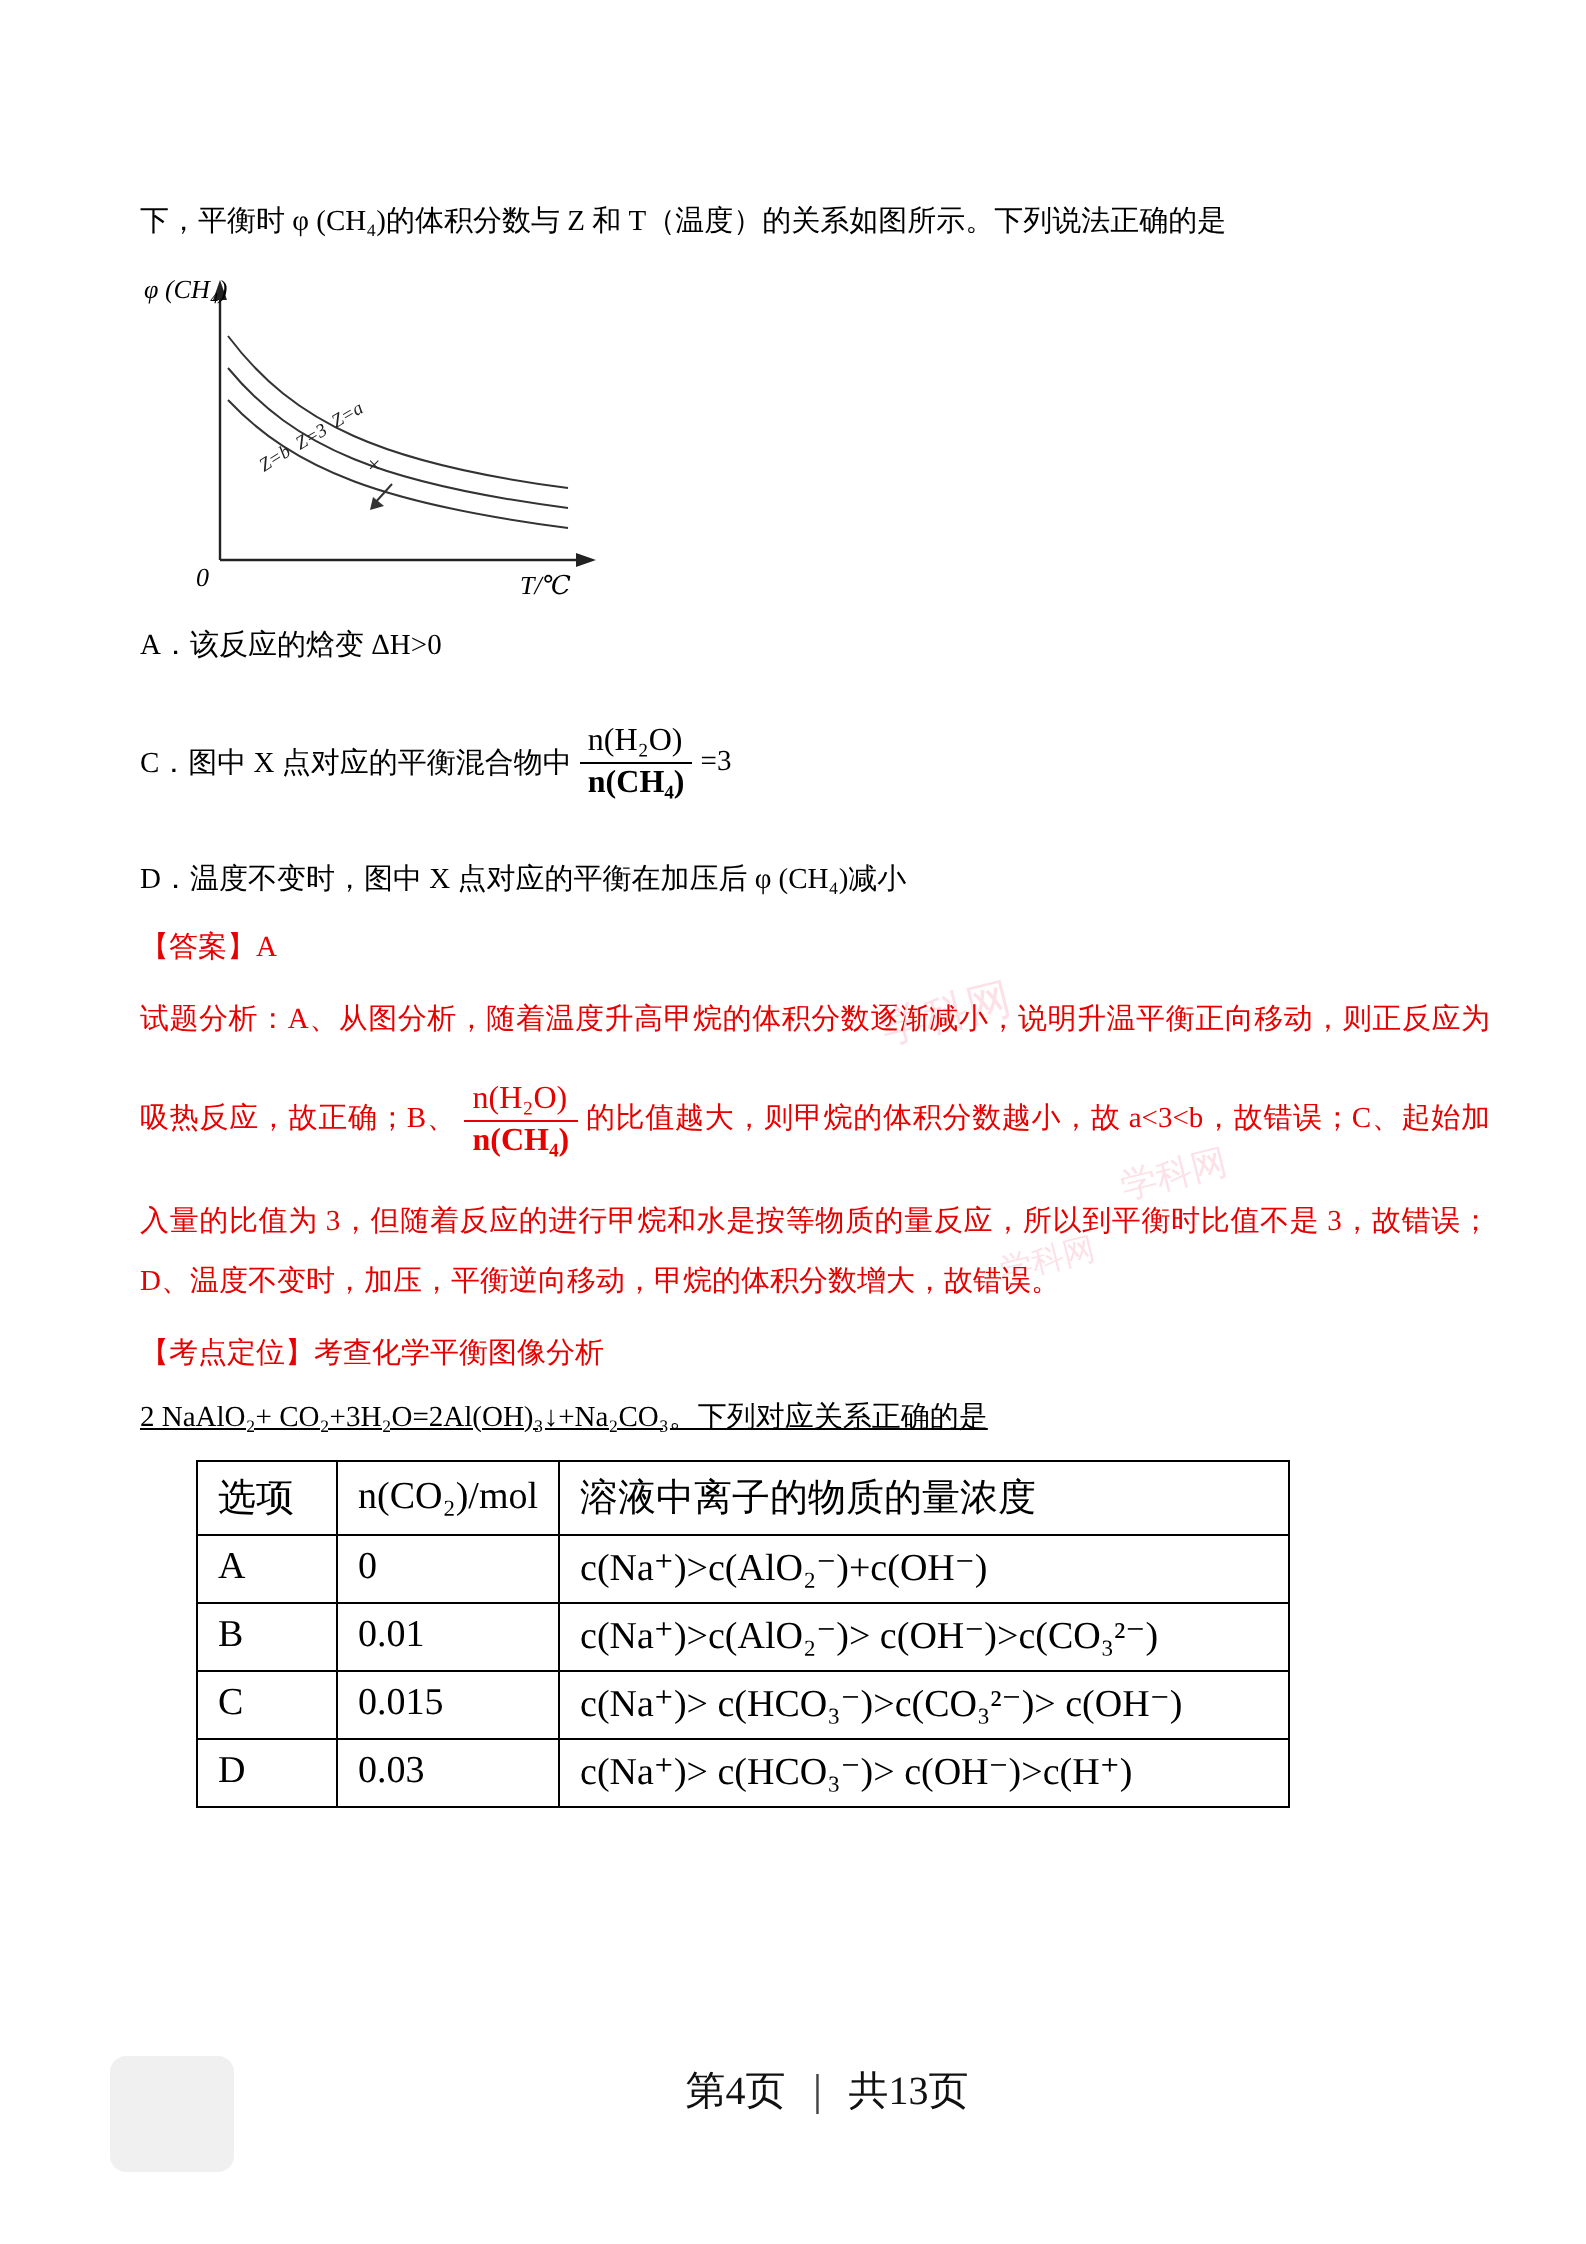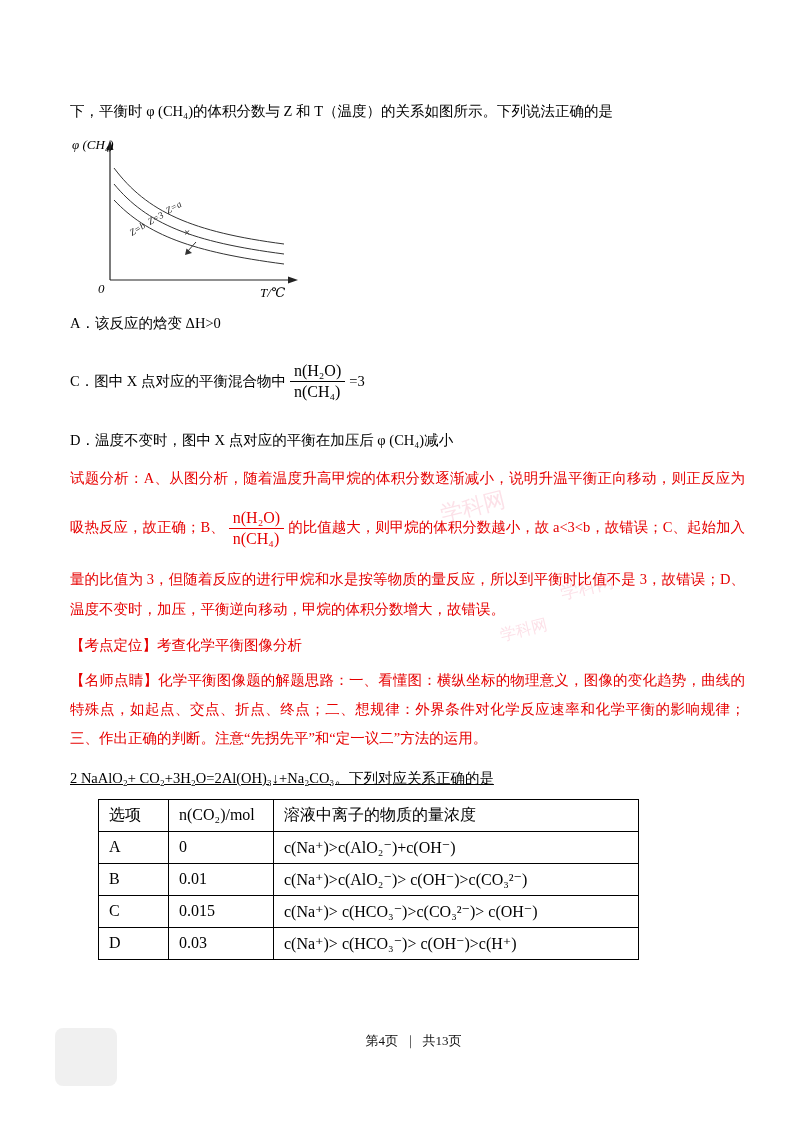--- a/index.html
+++ b/index.html
@@ -34,21 +34,21 @@
 
   .frac {
     display: inline-block;
     vertical-align: middle;
     text-align: left;
     margin: 16px 4px;
     line-height: 1.12;
     font-size: 16px;
   }
   .frac .num { display: block; padding: 0 4px 1px; border-bottom: 1px solid currentColor; }
-  .frac .den { display: block; padding: 1px 4px 0; }
+  .frac .den { display: block; padding: 1px 4px 0; font-weight: bold; }
 
   .red { color: #e60000; }
   .answer-line { margin-bottom: 10px; line-height: 22px; }
   .analysis-head { margin-bottom: 8px; line-height: 22px; padding-left: 12px; }
   .analysis-body {
     line-height: 30px;
     text-align: justify;
     margin-bottom: 10px;
   }
   .keypoint { margin-bottom: 10px; line-height: 22px; }
@@ -60,33 +60,33 @@
   table.answers {
     border-collapse: collapse;
     margin: 6px 0 0 28px;
   }
   table.answers td, table.answers th {
     border: 1px solid #000;
     font-weight: normal;
     text-align: left;
     padding: 5px 10px;
     height: 32px;
-    font-size: 16px;
+    font-size: 19px;
   }
   .col-opt { width: 70px; }
   .col-n { width: 105px; }
   .col-c { width: 365px; }
 
   .footer {
     position: absolute;
     left: 0;
     right: 0;
     top: 1032px;
     text-align: center;
-    font-size: 13px;
+    font-size: 20px;
     color: #111;
     padding-left: 34px;
   }
   .footer .sep { margin: 0 6px; color: #444; }
 
   .watermark-text {
     position: absolute;
     color: rgba(235, 70, 110, 0.16);
     font-size: 22px;
     transform: rotate(-14deg);
@@ -153,29 +153,29 @@
       <span>C．图中 X 点对应的平衡混合物中</span>
       <span class="frac">
         <span class="num">n(H₂O)</span>
         <span class="den">n(CH₄)</span>
       </span>
       <span>=3</span>
     </div>
 
     <p class="option">D．温度不变时，图中 X 点对应的平衡在加压后 φ (CH₄)减小</p>
 
+    <p class="answer-line red"><span>【答案】</span><span>A</span></p>
 
 
     <div class="analysis-body red">
       <span>试题分析：A、从图分析，随着温度升高甲烷的体积分数逐渐减小，说明升温平衡正向移动，则正反应为吸热反应，故正确；B、</span><span class="frac"><span class="num">n(H₂O)</span><span class="den">n(CH₄)</span></span><span>的比值越大，则甲烷的体积分数越小，故 a&lt;3&lt;b，故错误；C、起始加入量的比值为 3，但随着反应的进行甲烷和水是按等物质的量反应，所以到平衡时比值不是 3，故错误；D、温度不变时，加压，平衡逆向移动，甲烷的体积分数增大，故错误。</span>
     </div>
 
     <p class="keypoint red">【考点定位】考查化学平衡图像分析</p>
 
-    <p class="tips red">【名师点睛】化学平衡图像题的解题思路：一、看懂图：横纵坐标的物理意义，图像的变化趋势，曲线的特殊点，如起点、交点、折点、终点；二、想规律：外界条件对化学反应速率和化学平衡的影响规律；三、作出正确的判断。注意“先拐先平”和“定一议二”方法的运用。</p>
 
 
     <p class="equation">2 NaAlO₂+ CO₂+3H₂O=2Al(OH)₃↓+Na₂CO₃。下列对应关系正确的是</p>
 
     <table class="answers">
       <tbody>
           <tr>
         <th class="col-opt">选项</th>
         <th class="col-n">n(CO₂)/mol</th>
         <th class="col-c">溶液中离子的物质的量浓度</th>

